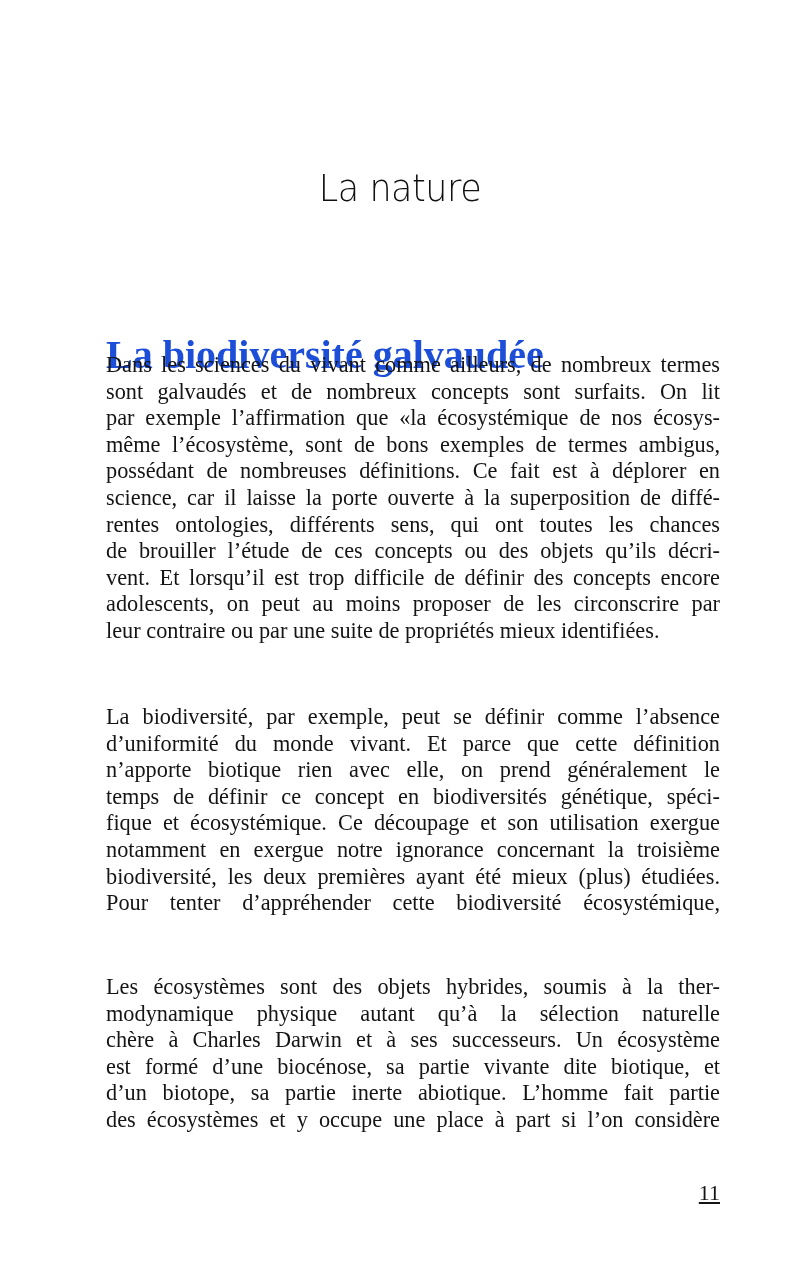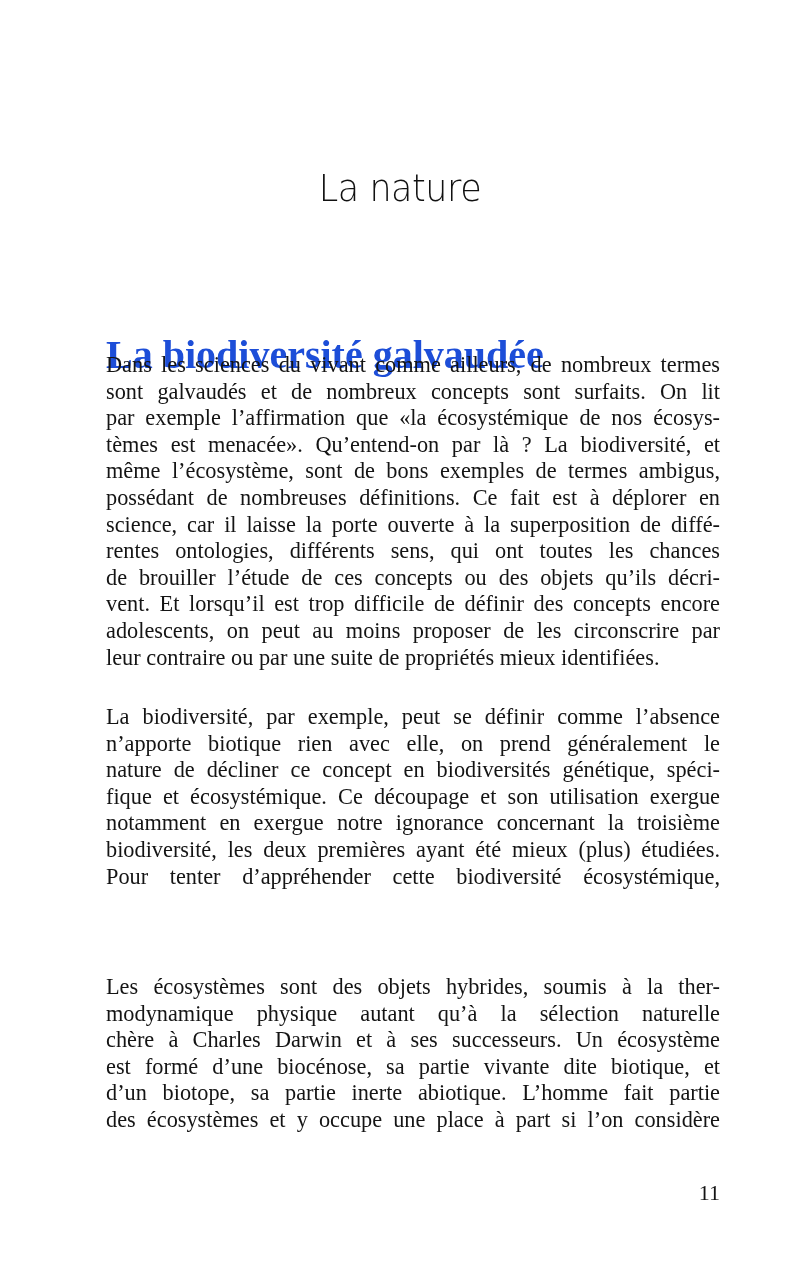--- a/index.html
+++ b/index.html
@@ -67,51 +67,52 @@
     .page-number {
       position: absolute;
       top: 1180px;
       left: 672px;
       width: 48px;
       text-align: right;
       font-family: "Liberation Serif", serif;
       font-size: 22px;
       line-height: 26px;
       color: #141414;
+      text-decoration: underline;
     }
   </style>
 </head>
 <body>
 
 <h1 class="chapter-title">La nature</h1>
 
 <h2 class="section-heading">La biodiversité galvaudée</h2>
 
 <div class="body-text" id="p1">
   <p class="para">
     <span class="line">Dans les sciences du vivant comme ailleurs, de nombreux termes</span>
     <span class="line">sont galvaudés et de nombreux concepts sont surfaits. On lit</span>
     <span class="line">par exemple l’affirmation que «la écosystémique de nos écosys-</span>
-    <span class="line">tèmes est menacée». Qu’entend-on par là ? La biodiversité, et</span>
     <span class="line">même l’écosystème, sont de bons exemples de termes ambigus,</span>
     <span class="line">possédant de nombreuses définitions. Ce fait est à déplorer en</span>
     <span class="line">science, car il laisse la porte ouverte à la superposition de diffé-</span>
     <span class="line">rentes ontologies, différents sens, qui ont toutes les chances</span>
     <span class="line">de brouiller l’étude de ces concepts ou des objets qu’ils décri-</span>
     <span class="line">vent. Et lorsqu’il est trop difficile de définir des concepts encore</span>
     <span class="line">adolescents, on peut au moins proposer de les circonscrire par</span>
     <span class="line last">leur contraire ou par une suite de propriétés mieux identifiées.</span>
   </p>
 </div>
 
 <div class="body-text" id="p2">
   <p class="para">
     <span class="line">La biodiversité, par exemple, peut se définir comme l’absence</span>
+    <span class="line">d’uniformité du monde vivant. Et parce que cette définition</span>
     <span class="line">n’apporte biotique rien avec elle, on prend généralement le</span>
-    <span class="line">nature de décliner ce concept en biodiversités génétique, spéci-</span>
+    <span class="line">temps de définir ce concept en biodiversités génétique, spéci-</span>
     <span class="line">fique et écosystémique. Ce découpage et son utilisation exergue</span>
     <span class="line">notamment en exergue notre ignorance concernant la troisième</span>
     <span class="line">biodiversité, les deux premières ayant été mieux (plus) étudiées.</span>
     <span class="line">Pour tenter d’appréhender cette biodiversité écosystémique,</span>
   </p>
 </div>
 
 <div class="body-text" id="p3">
   <p class="para">
     <span class="line">Les écosystèmes sont des objets hybrides, soumis à la ther-</span>

